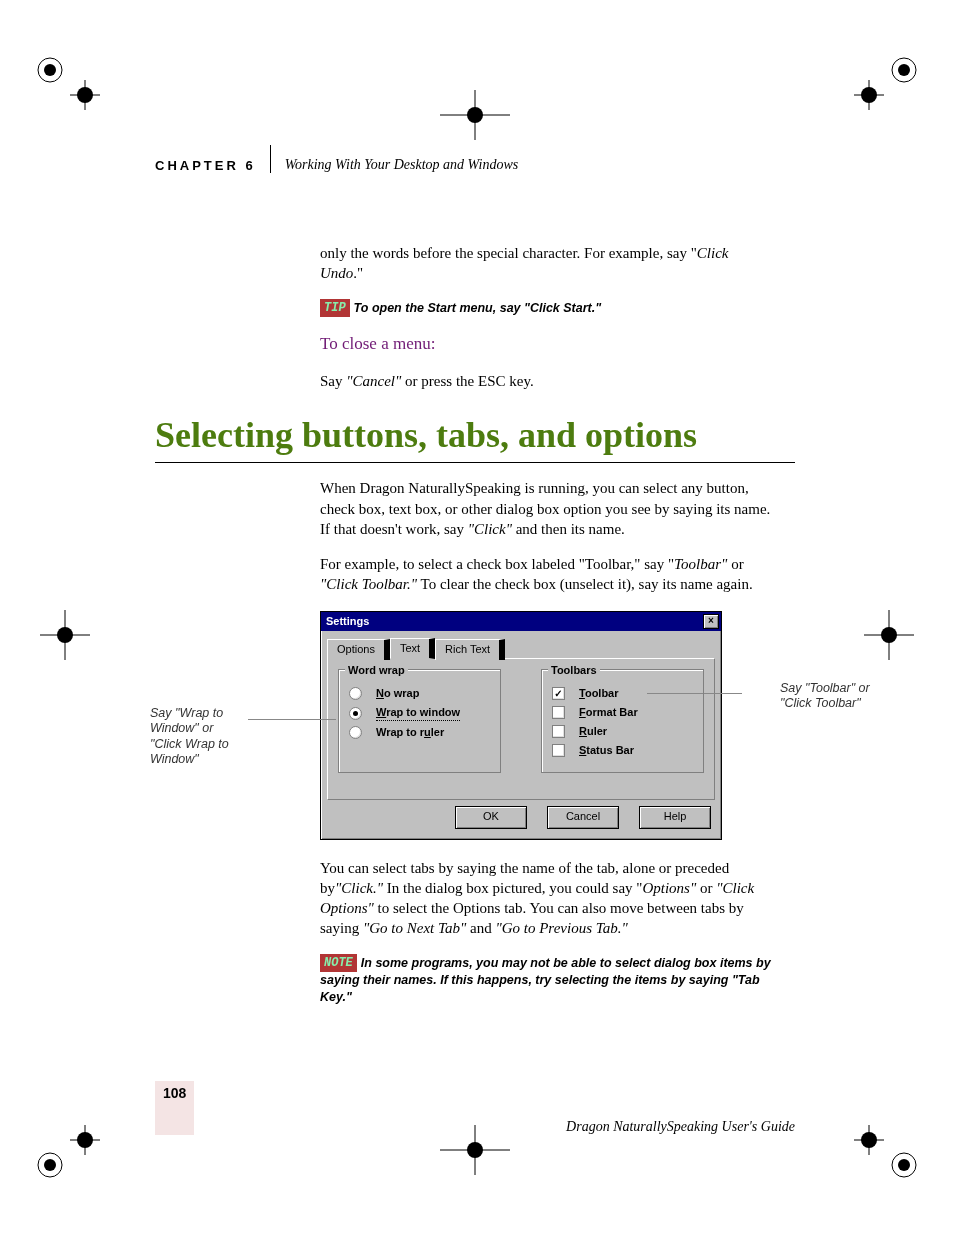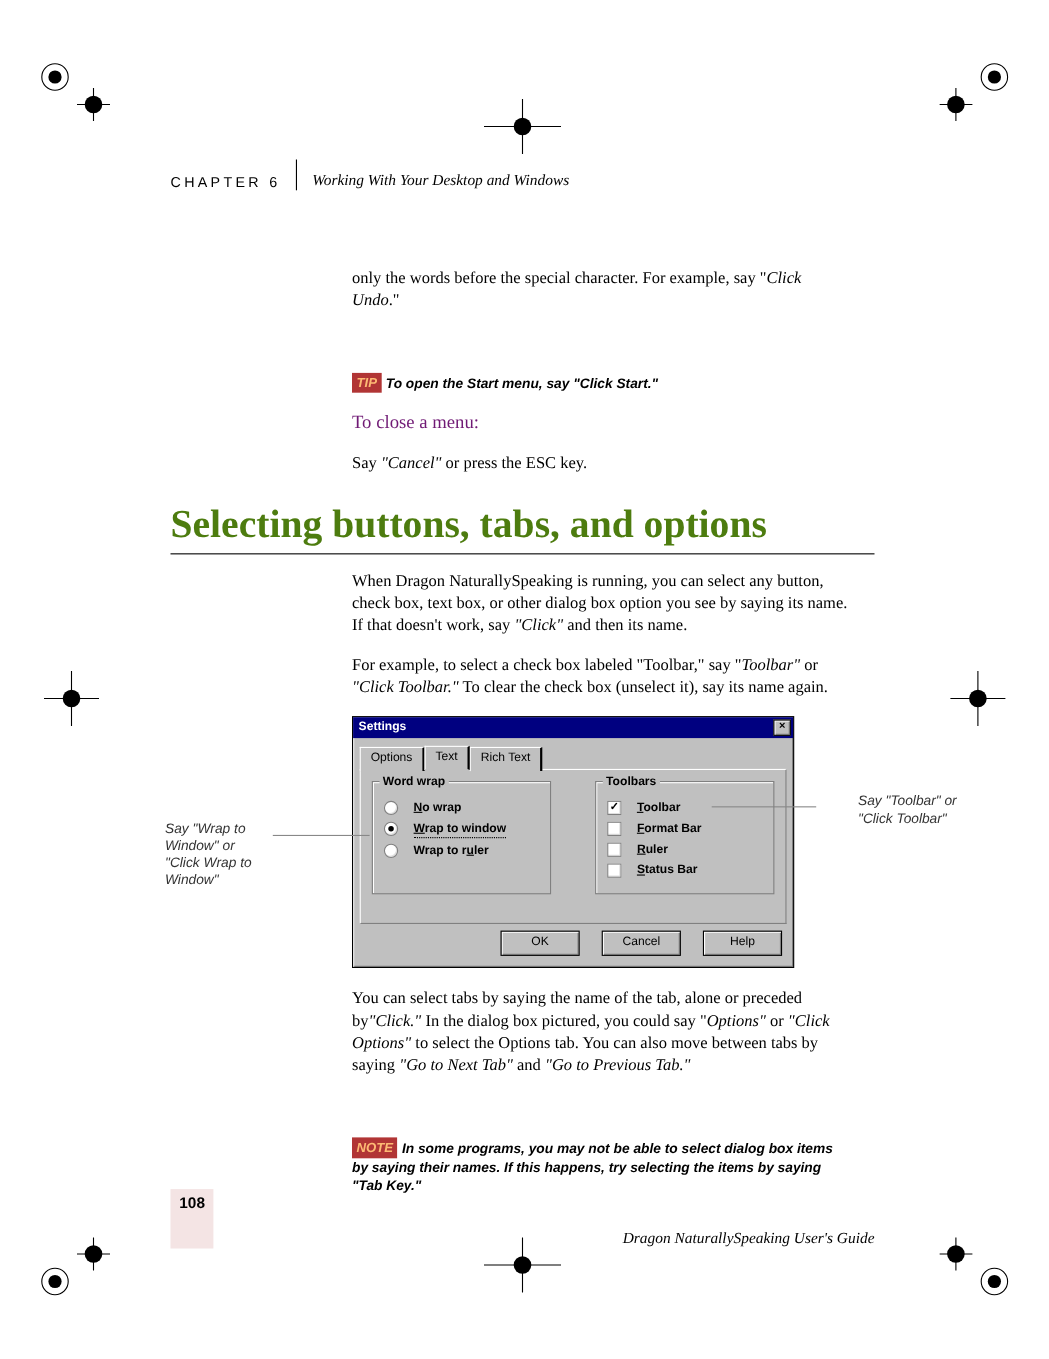--- a/index.html
+++ b/index.html
@@ -31,49 +31,48 @@
   }
 
   .running-head {
     display: flex;
     align-items: flex-end;
     font-size: 14px;
     margin-bottom: 6px;
   }
   .chapter-label {
     font-family: "Arial Black", Arial, sans-serif;
-    font-weight: 400;
+    font-weight: 700;
     letter-spacing: 3px;
     font-size: 13px;
   }
   .head-divider {
     border-left: 1px solid #000;
     height: 28px;
     margin: -8px 14px 0 14px;
   }
   .chapter-title { font-style: italic; margin-top: 12px; }
 
   .body-col {
     margin-left: 165px;
     width: 455px;
     font-size: 15px;
     line-height: 1.35;
   }
 
   .tip-badge, .note-badge {
     display: inline-block;
     background: #b13535;
-    color: #fdba74;
-    font-family: Liberation Sans, sans-serif;
+    color: #86efac;
+    font-family: Liberation Mono, monospace;
     font-weight: bold;
     font-size: 12px;
     padding: 1px 4px;
     margin-right: 4px;
     vertical-align: 1px;
-    margin-top: 40px;
   }
   .tip-line, .note-line {
     font-family: Arial, sans-serif;
     font-style: italic;
     font-weight: bold;
     font-size: 12.5px;
     line-height: 1.35;
     margin: 10px 0 16px 0;
   }
 
@@ -127,21 +126,21 @@
     line-height: 11px;
     text-align: center;
     font-weight: bold;
   }
   .tabs-row { display: flex; padding: 6px 6px 0 6px; }
   .tab {
     padding: 2px 9px 3px 9px;
     background: #c0c0c0;
     border-top: 1px solid #fff;
     border-left: 1px solid #fff;
-    border-right: 2px solid #000000;
+    border-right: 6px solid #000000;
     font-size: 11px;
     position: relative;
     top: 1px;
   }
   .tab.active { border-bottom: 1px solid #c0c0c0; z-index: 2; background:#c0c0c0; }
   .tab.inactive { top: 2px; }
   .tab-body {
     margin: 0 6px 6px 6px;
     border: 1px solid #fff;
     border-right-color: #808080;

